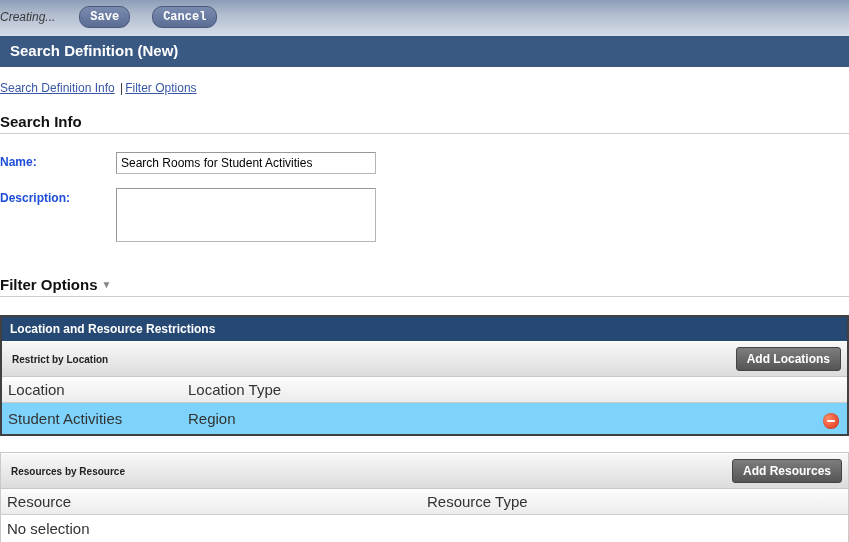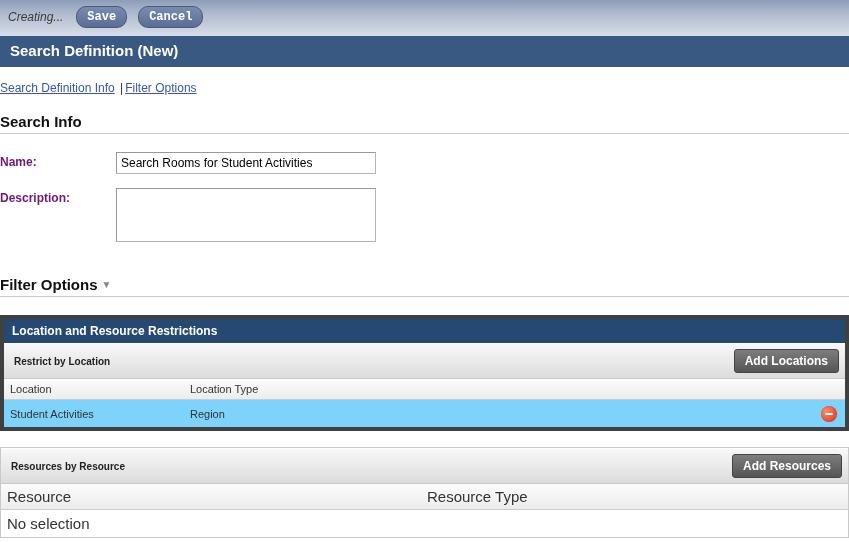--- a/index.html
+++ b/index.html
@@ -1,45 +1,45 @@
 <!DOCTYPE html>
 <html><head>
   <meta charset="utf-8">
   <style>
     * { margin:0; padding:0; box-sizing:border-box; }
     body { font-family: Verdana, Arial, sans-serif; font-size:12px; color:#333; background:#fff; width:849px; }
     
-    .top-bar { background: linear-gradient(#8d9db8,#b1bcce 40%,#d7deea); padding:6px 8px 8px; display:flex; align-items:center; gap:11px; height:36px; }
+    .top-bar { background: linear-gradient(#8d9db8,#b1bcce 40%,#d7deea); padding:6px 0 8px; display:flex; align-items:center; gap:22px; height:36px; }
     .creating { font-style:italic; color:#3a3a3a; margin-right:2px; }
     .btn { background: linear-gradient(#7a8bb0,#5b6d94); color:#fff; border:1px solid #4c5a7a; border-radius:10px; padding:3px 10px; font-size:12px; font-family:Liberation Mono, monospace; font-weight:bold; cursor:pointer; }
     
     .title-bar { background:#395882; color:#fff; font-weight:bold; padding:6px 10px 8px; font-size:15px; }
     
     .page-body { padding:14px 0 20px; }
     .nav-links { margin-bottom:18px; font-size:12px; }
     .nav-links a { color:#3857a6; text-decoration:underline; cursor:pointer; }
     .nav-sep { padding:0 2px; color:#333; }
     
     .section-h { font-size:15px; font-weight:bold; color:#111; border-bottom:1px solid #ccc; padding-bottom:3px; margin-bottom:18px; display:flex; align-items:center; gap:4px;}
     .section-h .chev { font-size:10px; color:#888; }
     
     .form-row { display:flex; margin-bottom:14px; }
-    .form-label { width:116px; font-weight:bold; padding-top:3px; color:#701a75; }
+    .form-label { width:116px; font-weight:bold; padding-top:3px; color:#1d4ed8; }
     .form-input { width:260px; padding:3px 4px; font-size:12px; font-family:inherit; border:1px solid #b5b5b5; border-top-color:#999; border-left-color:#999; outline:none; }
     .form-textarea { width:260px; height:54px; padding:3px 4px; font-size:12px; font-family:inherit; border:1px solid #b5b5b5; border-top-color:#999; border-left-color:#999; resize:none; outline:none; }
     
-    .panel-outer { margin-top:10px; border:4px solid #404040; }
+    .panel-outer { margin-top:10px; border:2px solid #404040; }
     .panel-title { background:#264974; color:#fff; font-weight:bold; padding:5px 8px; font-size:12px; }
     
     .sub-panel { }
     .sub-head { background: linear-gradient(#f8f8f8,#dcdcdc); border-top:1px solid #fff; border-bottom:1px solid #c9c9c9; display:flex; align-items:center; justify-content:space-between; padding:5px 6px 5px 10px; }
     .sub-head .sub-title { font-weight:bold; color:#222; font-size:10px;text-align:center; }
     .dark-btn { background: linear-gradient(#7d7d7d,#555); color:#fff; font-weight:bold; border:1px solid #444; border-radius:3px; padding:4px 10px; font-size:12px; font-family:inherit; cursor:pointer; }
     
-    .tbl { width:100%; border-collapse:collapse; font-size:11px; }
+    .tbl { width:100%; border-collapse:collapse; font-size:15px; }
     .tbl th { background: linear-gradient(#fcfcfc,#ececec); text-align:left; font-weight:normal; color:#333; padding:4px 6px; border-bottom:1px solid #ccc; }
     .tbl td { padding:5px 6px; border-bottom:0; background:#7dd3fc; }
     .tbl .col1 { width:180px; }
     .tbl .col2 { width:170px; }
     .tbl .act { width:30px; text-align:right; padding-right:8px;}
     
     .remove-ico { display:inline-flex; width:16px; height:16px; border-radius:50%; background: radial-gradient(circle at 30% 30%, #ff8a65, #e53018); align-items:center; justify-content:center; cursor:pointer; box-shadow:inset 0 0 2px rgba(0,0,0,.3);}
     .remove-ico::before { content:""; display:block; width:8px; height:2px; background:#fff; border-radius:1px;}
     
     .res-wrap { border:1px solid #c9c9c9; margin-top:16px;}

